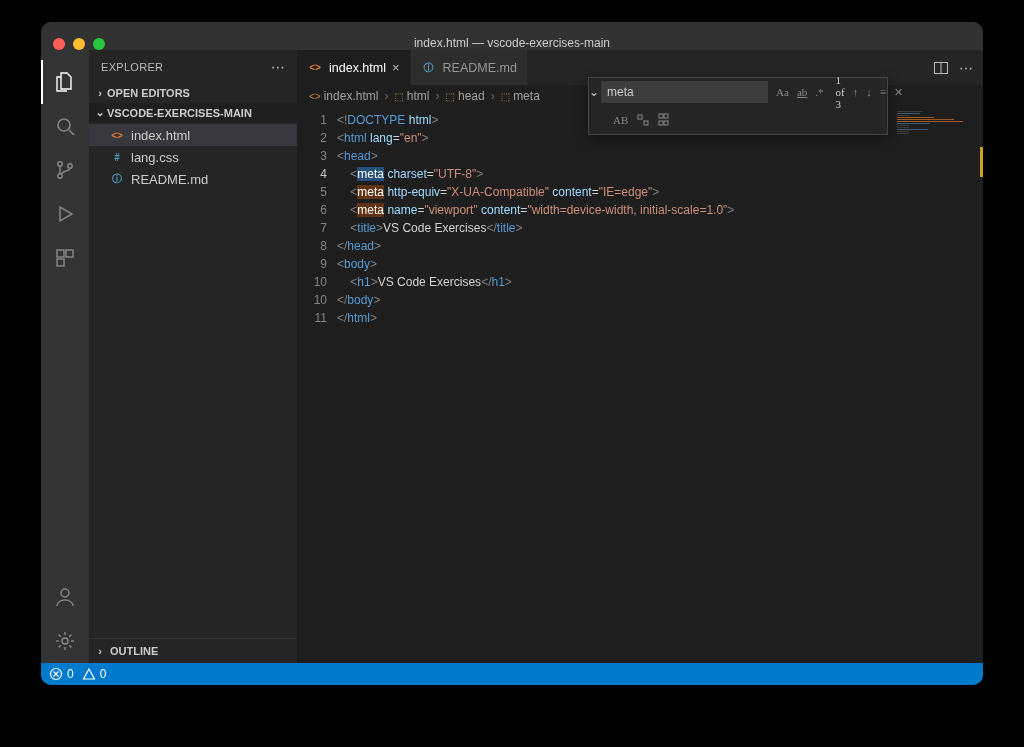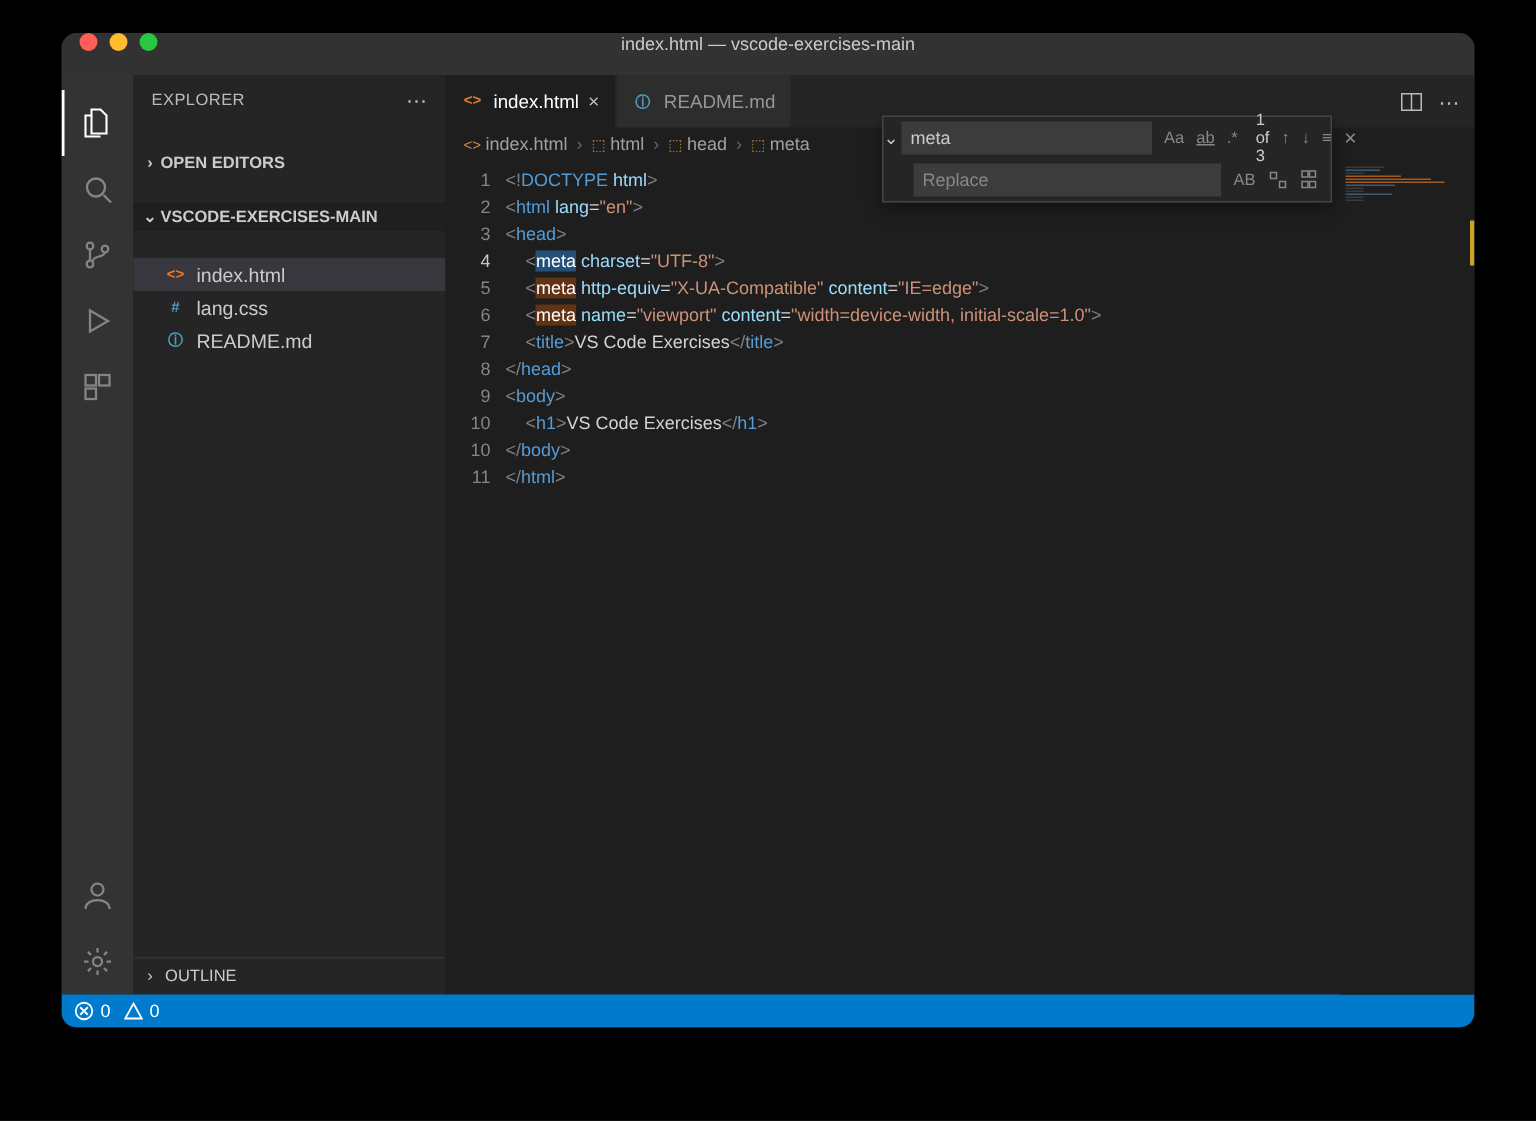--- a/index.html
+++ b/index.html
@@ -1,40 +1,40 @@
 <!DOCTYPE html>
 <html><head>
 <meta charset="utf-8">
 <style>
 * { margin:0; padding:0; box-sizing:border-box; font-family: -apple-system, "Segoe UI", sans-serif; }
 body { background:#000; width:1024px; height:747px; overflow:hidden; }
 .window { position:absolute; top:22px; left:41px; width:942px; height:663px; background:#1e1e1e; border-radius:10px; overflow:hidden; display:flex; flex-direction:column; box-shadow:0 10px 40px rgba(0,0,0,.5); }
-.titlebar { height:28px; background:#323233; display:flex; align-items:flex-start; position:relative; }
+.titlebar { height:28px; background:#323233; display:flex; align-items:flex-end; position:relative; }
 .traffic { display:flex; gap:8px; padding-left:12px; }
 .tl { width:12px; height:12px; border-radius:50%; }
 .tl.r{background:#ff5f57;} .tl.y{background:#febc2e;} .tl.g{background:#28c840;}
 .title { position:absolute; left:0; right:0; text-align:center; font-size:12px; color:#ccc; pointer-events:none; }
 .body { flex:1; display:flex; min-height:0; }
 .activitybar { width:48px; background:#333333; display:flex; flex-direction:column; align-items:center; padding-top:10px; }
 .activitybar .ab-item { width:48px; height:44px; display:flex; align-items:center; justify-content:center; color:#858585; cursor:pointer; position:relative; }
 .activitybar .ab-item.active { color:#fff; }
 .activitybar .ab-item.active::before { content:""; position:absolute; left:0; top:0; bottom:0; width:2px; background:#fff; }
 .ab-bottom { margin-top:auto; margin-bottom:6px; }
-.sidebar { width:208px; background:#252526; color:#ccc; font-size:12px; display:flex; flex-direction:column;gap:16px; }
+.sidebar { width:208px; background:#252526; color:#ccc; font-size:12px; display:flex; flex-direction:column; }
 .sb-header { height:33px; display:flex; align-items:center; justify-content:space-between; padding:0 12px; color:#bbb; font-size:11px; letter-spacing:.3px; }
 .dots { font-size:14px; color:#bbb; cursor:pointer; }
 .sb-section { padding:4px 0; color:#ccc; font-size:11px; font-weight:600; cursor:pointer; display:flex; align-items:center; padding-left:4px; }
 .chev { display:inline-block; width:14px; text-align:center; color:#ccc; }
 .sb-folder { background:#1f1f1f; padding:3px 4px; font-size:11px; font-weight:700; color:#ccc; display:flex; align-items:center; }
 .tree { padding:2px 0; }
 .tree-item { height:22px; display:flex; align-items:center; padding-left:20px; gap:6px; font-size:13px; color:#ccc; cursor:pointer; }
 .tree-item.active { background:#37373d; }
 .ficon { width:16px; height:16px; display:inline-flex; align-items:center; justify-content:center; font-size:10px; font-weight:700; border-radius:2px; }
 .ficon.html{color:#e37933;} .ficon.css{color:#519aba;} .ficon.js{color:#cbcb41;} .ficon.md{color:#519aba;}
-.outline { margin-top:auto; padding:6px 4px; font-size:11px; font-weight:400; color:#ccc; border-top:1px solid #333; }
+.outline { margin-top:auto; padding:6px 4px; font-size:11px; font-weight:700; color:#ccc; border-top:1px solid #333; }
 .editor { flex:1; display:flex; flex-direction:column; background:#1e1e1e; min-width:0; }
 .tabs { height:35px; background:#252526; display:flex; align-items:stretch; }
 .tab { display:flex; align-items:center; padding:0 10px; gap:6px; font-size:12.5px; color:#969696; background:#2d2d2d; border-right:1px solid #252526; cursor:pointer; }
 .tab.active { background:#1e1e1e; color:#fff; }
 .tab .close { font-size:13px; color:#bbb; }
 .tab-actions { margin-left:auto; display:flex; align-items:center; gap:10px; padding-right:10px; color:#bbb; }
 .breadcrumb { height:22px; display:flex; align-items:center; gap:6px; padding:0 12px; font-size:12px; color:#a0a0a0; }
 .breadcrumb .sep{color:#666;}
 .code-area { flex:1; display:flex; position:relative; font-family: Menlo, Consolas, monospace; font-size:12px; line-height:18px; }
 .gutter { width:40px; text-align:right; color:#858585; padding:4px 10px 0 0; user-select:none; }
@@ -49,21 +49,21 @@
 .minimap .mm-region{ position:absolute; top:4px; right:4px; left:4px; height:14px; }
 .mm-line{height:1px; margin-bottom:1px;}
 .mm-grey{background:#3a3a3a;} .mm-orange{background:#a05a1f;} .mm-blue{background:#3a5a7a;}
 .mm-scroll{position:absolute; right:0; top:40px; width:3px; height:30px; background:#c9a227;}
 .find { position:absolute; top:55px; right:95px; width:300px; background:#252526; border:1px solid #454545; box-shadow:0 4px 12px rgba(0,0,0,.4); font-size:12px; color:#ccc; }
 .find-row{ display:flex; align-items:center; height:28px; }
 .find-toggle{ width:18px; display:flex; align-items:center; justify-content:center; color:#ccc; cursor:pointer; }
 .find-input{ flex:1; background:#3c3c3c; border:none; color:#ccc; height:22px; padding:0 6px; font-size:12px; margin:3px 2px; outline:none; }
 .find-input::placeholder{color:#888;}
 .find-icons{ display:flex; gap:4px; padding:0 4px; color:#888; font-size:11px; align-items:center; }
-.find-icons span{cursor:pointer; padding:2px;}
+.find-icons span{cursor:pointer; padding:2px;font-family:Liberation Serif, serif;}
 .statusbar { height:22px; background:#007acc; color:#fff; display:flex; align-items:center; font-size:12px; padding:0 8px; }
 .sb-left{display:flex; gap:8px; align-items:center;}
 .sb-right{margin-left:auto; display:flex; gap:14px; align-items:center;}
 .sb-item{display:flex; align-items:center; gap:4px; cursor:pointer;}
 svg{display:block;}
 </style>
 </head>
 <body>
 
 <div class="window">
@@ -254,21 +254,20 @@
         <span>.*</span>
         <span style="color:#ccc; margin-left:4px;">1 of 3</span>
         <span>↑</span>
         <span>↓</span>
         <span>≡</span>
         <span>✕</span>
       </div>
     </div>
     <div class="find-row">
       <div class="find-toggle"></div>
-      <input class="find-input" placeholder="Replace" style="">
       <div class="find-icons">
         <span>AB</span>
         <span>
           <svg width="14" height="14" viewBox="0 0 14 14">
               <rect x="2" y="2" width="4" height="4" fill="none" stroke="#888"></rect>
               <rect x="8" y="8" width="4" height="4" fill="none" stroke="#888"></rect>
             </svg>
         </span>
         <span>
           <svg width="14" height="14" viewBox="0 0 14 14">

